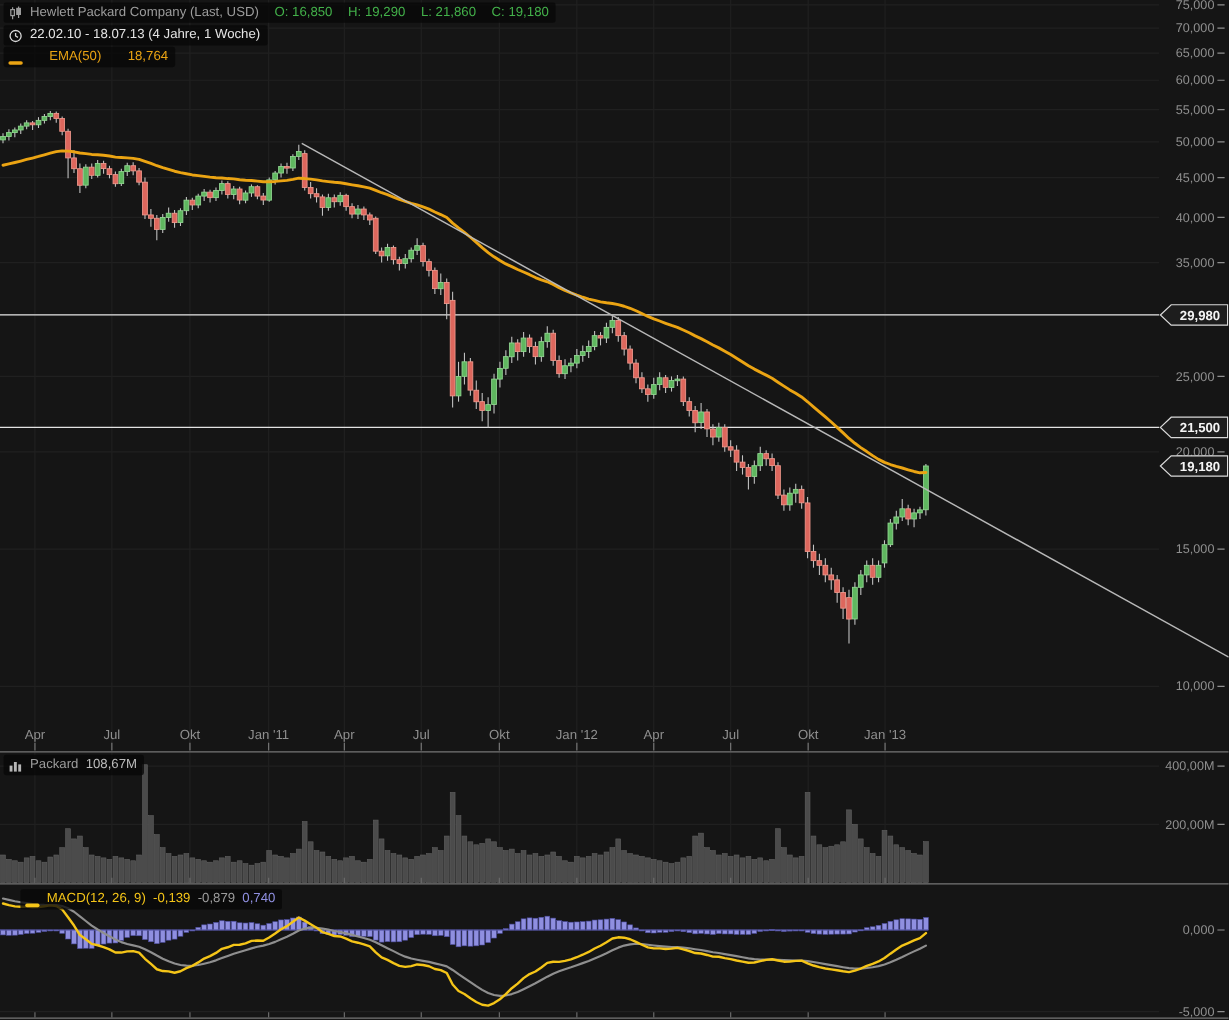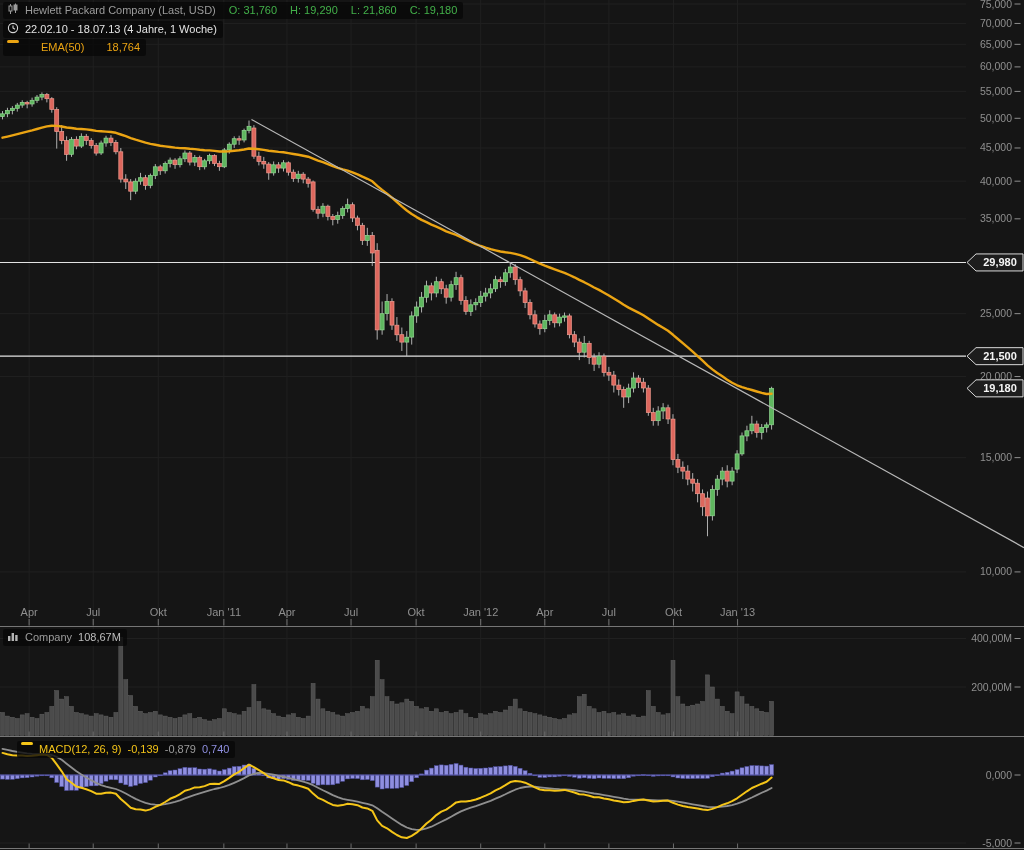--- a/index.html
+++ b/index.html
@@ -1,19 +1,19 @@
 <!DOCTYPE html>
 <html><head>
 <meta charset="utf-8">
 <style>
   html,body{margin:0;padding:0;background:#151515;width:1024px;height:850px;overflow:hidden;}
   #stage{position:relative;width:1024px;height:850px;background:#151515;font-family:"Liberation Sans",sans-serif;}
   #chart-svg{position:absolute;left:0;top:0;}
   .legend-row{position:absolute;display:flex;align-items:center;gap:6px;font-size:11px;line-height:14px;white-space:nowrap;z-index:5;}
-  .chip{background:rgba(8,8,8,0.78);padding:1px 6px 2px 4px;border-radius:2px;display:flex;align-items:flex-start;gap:6px;}
+  .chip{background:rgba(8,8,8,0.78);padding:1px 6px 2px 4px;border-radius:2px;display:flex;align-items:flex-end;gap:6px;}
   .c-gray{color:#9c9c9c;}
   .c-lgray{color:#bdbdbd;}
   .c-green{color:#43b14a;}
   .c-white{color:#e4e4e4;}
   .c-gold{color:#eba413;margin-left:16px;}
   .c-yellow{color:#f5c518;}
   .c-blue{color:#8f8fe0;}
   .swatch{display:inline-block;width:12px;height:3px;border-radius:1.5px;}
   .swatch.gold{background:#eba413;}
   .swatch.yellow{background:#f5c518;}
@@ -836,21 +836,21 @@
         <svg width="12" height="12">
             <g stroke="#9c9c9c" fill="#9c9c9c">
               <line x1="3.5" y1="1" x2="3.5" y2="11" stroke-width="1"></line>
               <rect x="2" y="3" width="3" height="5" fill="#151515" stroke-width="1"></rect>
               <line x1="8.5" y1="0.5" x2="8.5" y2="10" stroke-width="1"></line>
               <rect x="7" y="2" width="3" height="5" stroke-width="1"></rect>
             </g>
           </svg>
       </span>
       <span class="c-gray">Hewlett Packard Company (Last, USD)</span>
-      <span class="c-green ohlc">O: 31,760</span>
+      <span class="c-green ohlc">O: 16,850</span>
       <span class="c-green ohlc">H: 19,290</span>
       <span class="c-green ohlc">L: 21,860</span>
       <span class="c-green ohlc">C: 19,180</span>
     </span>
   </div>
 
   <div class="legend-row" style="left:3px;top:21px;">
     <span class="chip">
       <span class="icon12">
         <svg width="12" height="12">
@@ -874,21 +874,21 @@
     <span class="chip">
       <span class="icon12">
         <svg width="12" height="12">
             <g fill="#b5b5b5">
               <rect x="1" y="6" width="2.4" height="5"></rect>
               <rect x="4.6" y="3" width="2.4" height="8"></rect>
               <rect x="8.2" y="5" width="2.4" height="6"></rect>
             </g>
           </svg>
       </span>
-      <span class="c-gray">Company</span>
+      <span class="c-gray">Packard</span>
       <span class="c-lgray">108,67M</span>
     </span>
   </div>
 
   <div class="legend-row" style="left:17px;top:741px;">
     <span class="chip">
       <span class="swatch yellow"></span>
       <span class="c-yellow">MACD(12, 26, 9)</span>
       <span class="c-yellow">-0,139</span>
       <span class="c-gray">-0,879</span>

